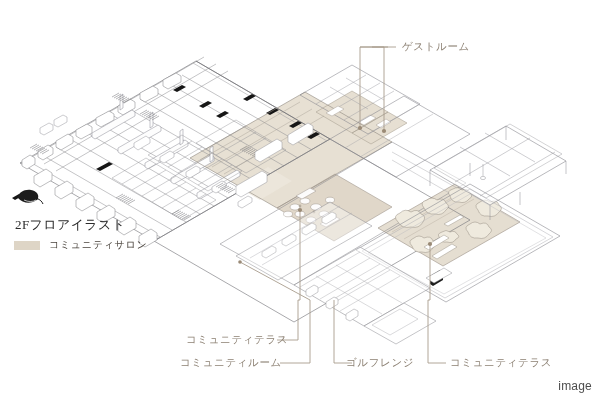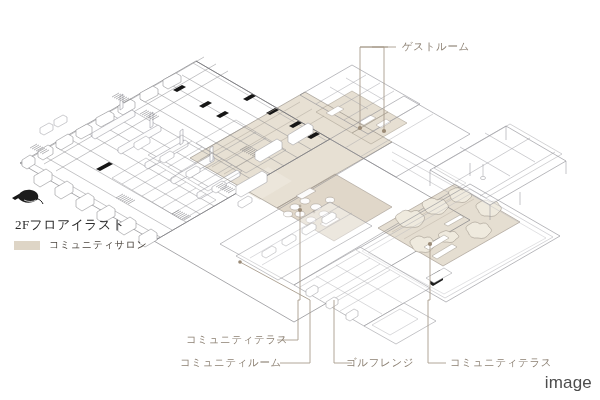--- a/index.html
+++ b/index.html
@@ -74,21 +74,21 @@
     font-size: 10px;
     color: #4a443d;
     letter-spacing: 0.7px;
     line-height: 1;
   }
   #watermark {
     position: absolute;
     right: 8px;
     bottom: 7px;
     font-family: "Liberation Sans", sans-serif;
-    font-size: 17px;
+    font-size: 12px;
     color: #4d4d4d;
     letter-spacing: 0.2px;
   }
 </style>
 </head>
 <body>
 
 <div id="page">
 
   <svg id="plan-svg" viewBox="0 0 600 400">

